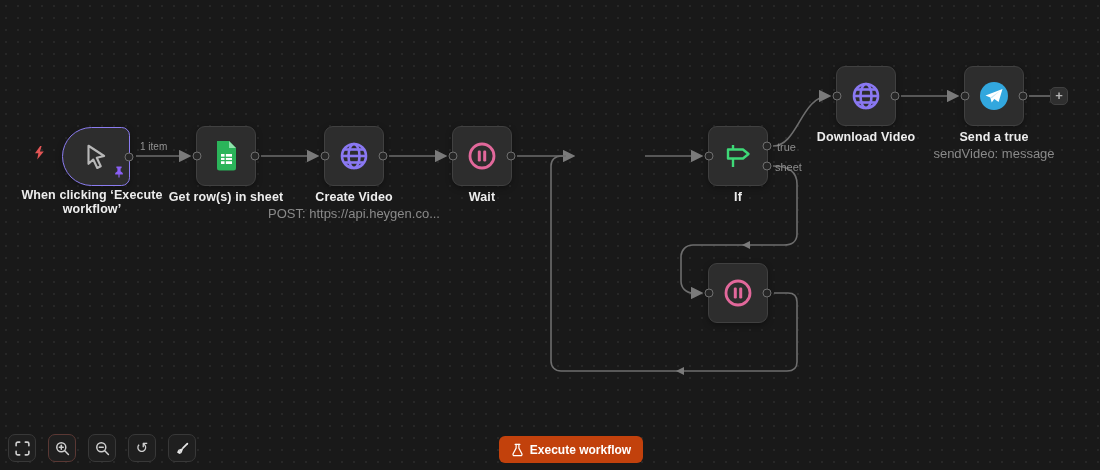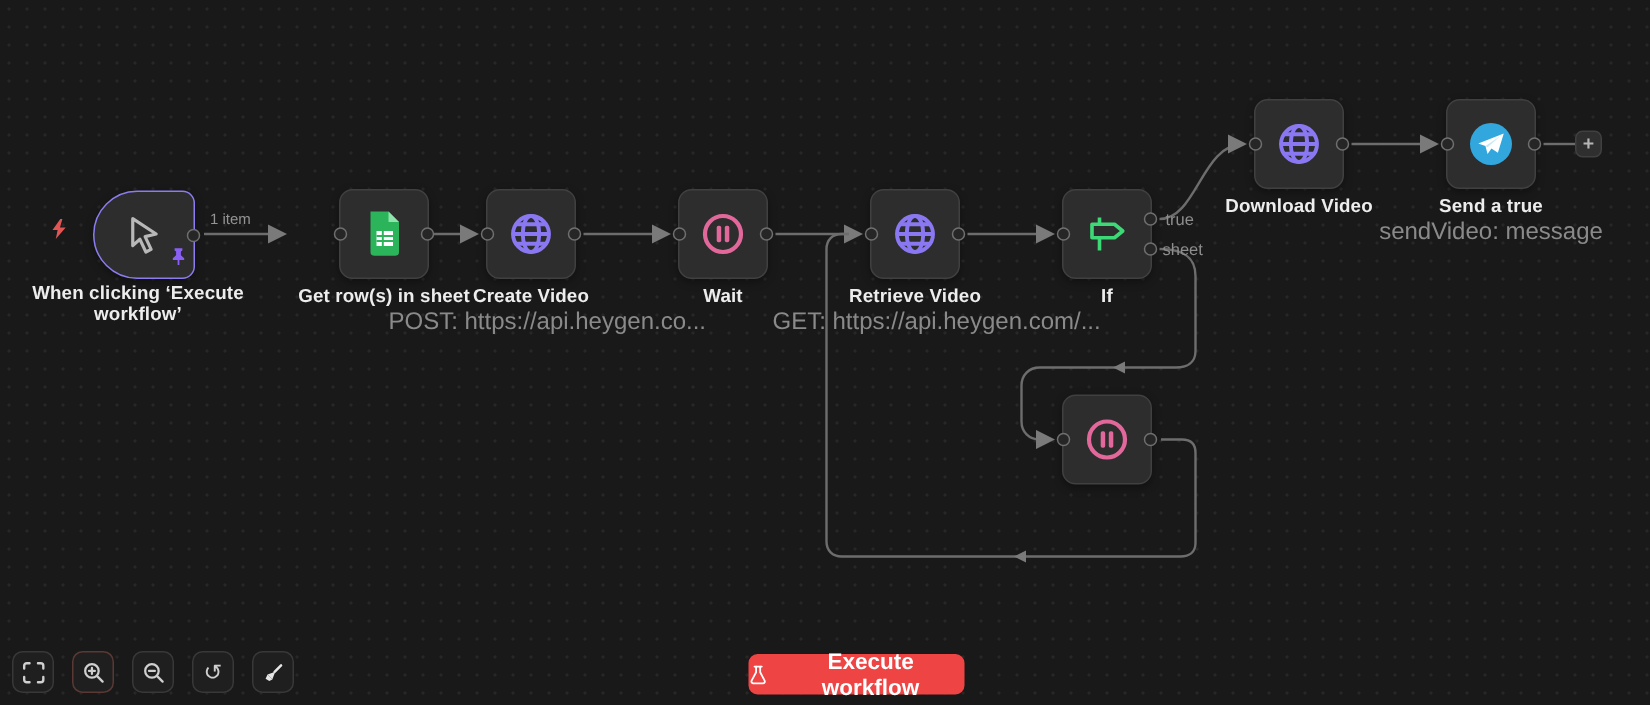--- a/index.html
+++ b/index.html
@@ -41,21 +41,21 @@
   .port.out-b { top:67%; }
   .node-label {
     position:absolute; top:64px; left:50%; transform:translateX(-50%);
     width:190px; text-align:center;
     color:#ededed; font-size:12.5px; font-weight:bold; letter-spacing:.1px;
     white-space:nowrap;
   }
   .node-sub {
     position:absolute; top:80px; left:50%; transform:translateX(-50%);
     width:190px; text-align:center;
-    color:#8a8a8a; font-size:16px; white-space:nowrap;
+    color:#8a8a8a; font-size:13px; white-space:nowrap;
   }
   .node--trigger .node-label { width:160px; top:61px; white-space:normal; line-height:1.15; }
   .pin-badge { position:absolute; right:5px; bottom:3px; }
 
   .float-label {
     position:absolute; color:#949494; font-size:10px; white-space:nowrap;
   }
   .io-label { font-size:11px; color:#8d8d8d; }
 
   .plus-btn {
@@ -73,22 +73,22 @@
     background:#1f1f1f; border:1px solid #383838;
     display:flex; align-items:center; justify-content:center;
     color:#cfcfcf; cursor:pointer;
   }
   .tb-btn.active { border-color:#5a3834; }
   .tb-glyph { font-family:"DejaVu Sans", sans-serif; font-size:15px; line-height:1; color:#cfcfcf; }
 
   
   .execute-btn {
     position:absolute; left:499px; top:436px; width:144px; height:27px;
-    background:#ef4444; border:none; border-radius:6px;
-    color:#ffffff; font-size:15px; font-weight:bold;
+    background:#c2410c; border:none; border-radius:6px;
+    color:#ffffff; font-size:12px; font-weight:bold;
     font-family:"Liberation Sans", sans-serif;
     display:flex; align-items:center; justify-content:center; gap:6px;
     cursor:pointer;
   }
 </style>
 </head>
 <body>
 
 <div class="canvas">
 
@@ -137,21 +137,21 @@
         </svg>
       </span>
       <span class="port out"></span>
     </div>
     <div class="node-label">
       <span>When clicking ‘Execute</span><br>
       <span>workflow’</span>
     </div>
   </div>
 
-  <div class="node" style="left:196px;top:126px;margin-left:30px;">
+  <div class="node" style="left:196px;top:126px;">
     <div class="node-box">
       <svg width="32" height="34" viewBox="0 0 32 34">
         <path d="M7,2 H19 L26,9 V29 a2.5,2.5 0 0 1 -2.5,2.5 H9.5 A2.5,2.5 0 0 1 7,29 Z" fill="#2bb45a"></path>
         <path d="M19,2 L26,9 H19 Z" fill="#8fe3ac"></path>
         <rect x="11" y="15" width="11" height="10" fill="#ffffff"></rect>
         <g stroke="#2bb45a" stroke-width="1.3">
           <line x1="11" y1="18.3" x2="22" y2="18.3"></line>
           <line x1="11" y1="21.6" x2="22" y2="21.6"></line>
           <line x1="15.2" y1="15" x2="15.2" y2="25"></line>
         </g>
@@ -186,37 +186,20 @@
           <line x1="7.5" y1="23.5" x2="26.5" y2="23.5"></line>
         </g>
       </svg>
       <span class="port in"></span>
       <span class="port out"></span>
     </div>
     <div class="node-label">Create Video</div>
     <div class="node-sub">POST: https://api.heygen.co...</div>
   </div>
 
-  <div class="node" style="left:580px;top:126px;">
-    <div class="node-box">
-      <svg width="34" height="34" viewBox="0 0 34 34">
-        <g fill="none" stroke="#8a78f2" stroke-width="2.6">
-          <circle cx="17" cy="17" r="12"></circle>
-          <ellipse cx="17" cy="17" rx="5.5" ry="12"></ellipse>
-          <line x1="5" y1="17" x2="29" y2="17"></line>
-          <line x1="7.5" y1="10.5" x2="26.5" y2="10.5"></line>
-          <line x1="7.5" y1="23.5" x2="26.5" y2="23.5"></line>
-        </g>
-      </svg>
-      <span class="port in"></span>
-      <span class="port out"></span>
-    </div>
-    <div class="node-label">Retrieve Video</div>
-    <div class="node-sub">GET: https://api.heygen.com/...</div>
-  </div>
 
   <div class="node" style="left:708px;top:126px;text-decoration:underline;">
     <div class="node-box">
       <svg width="32" height="32" viewBox="0 0 32 32">
         <g fill="none" stroke="#3ed977" stroke-width="2.4" stroke-linejoin="round">
           <path d="M6,9.5 H21 L26.5,14 L21,18.5 H6 Z"></path>
           <line x1="11" y1="18.5" x2="11" y2="27"></line>
           <line x1="11" y1="5" x2="11" y2="9.5"></line>
         </g>
       </svg>

